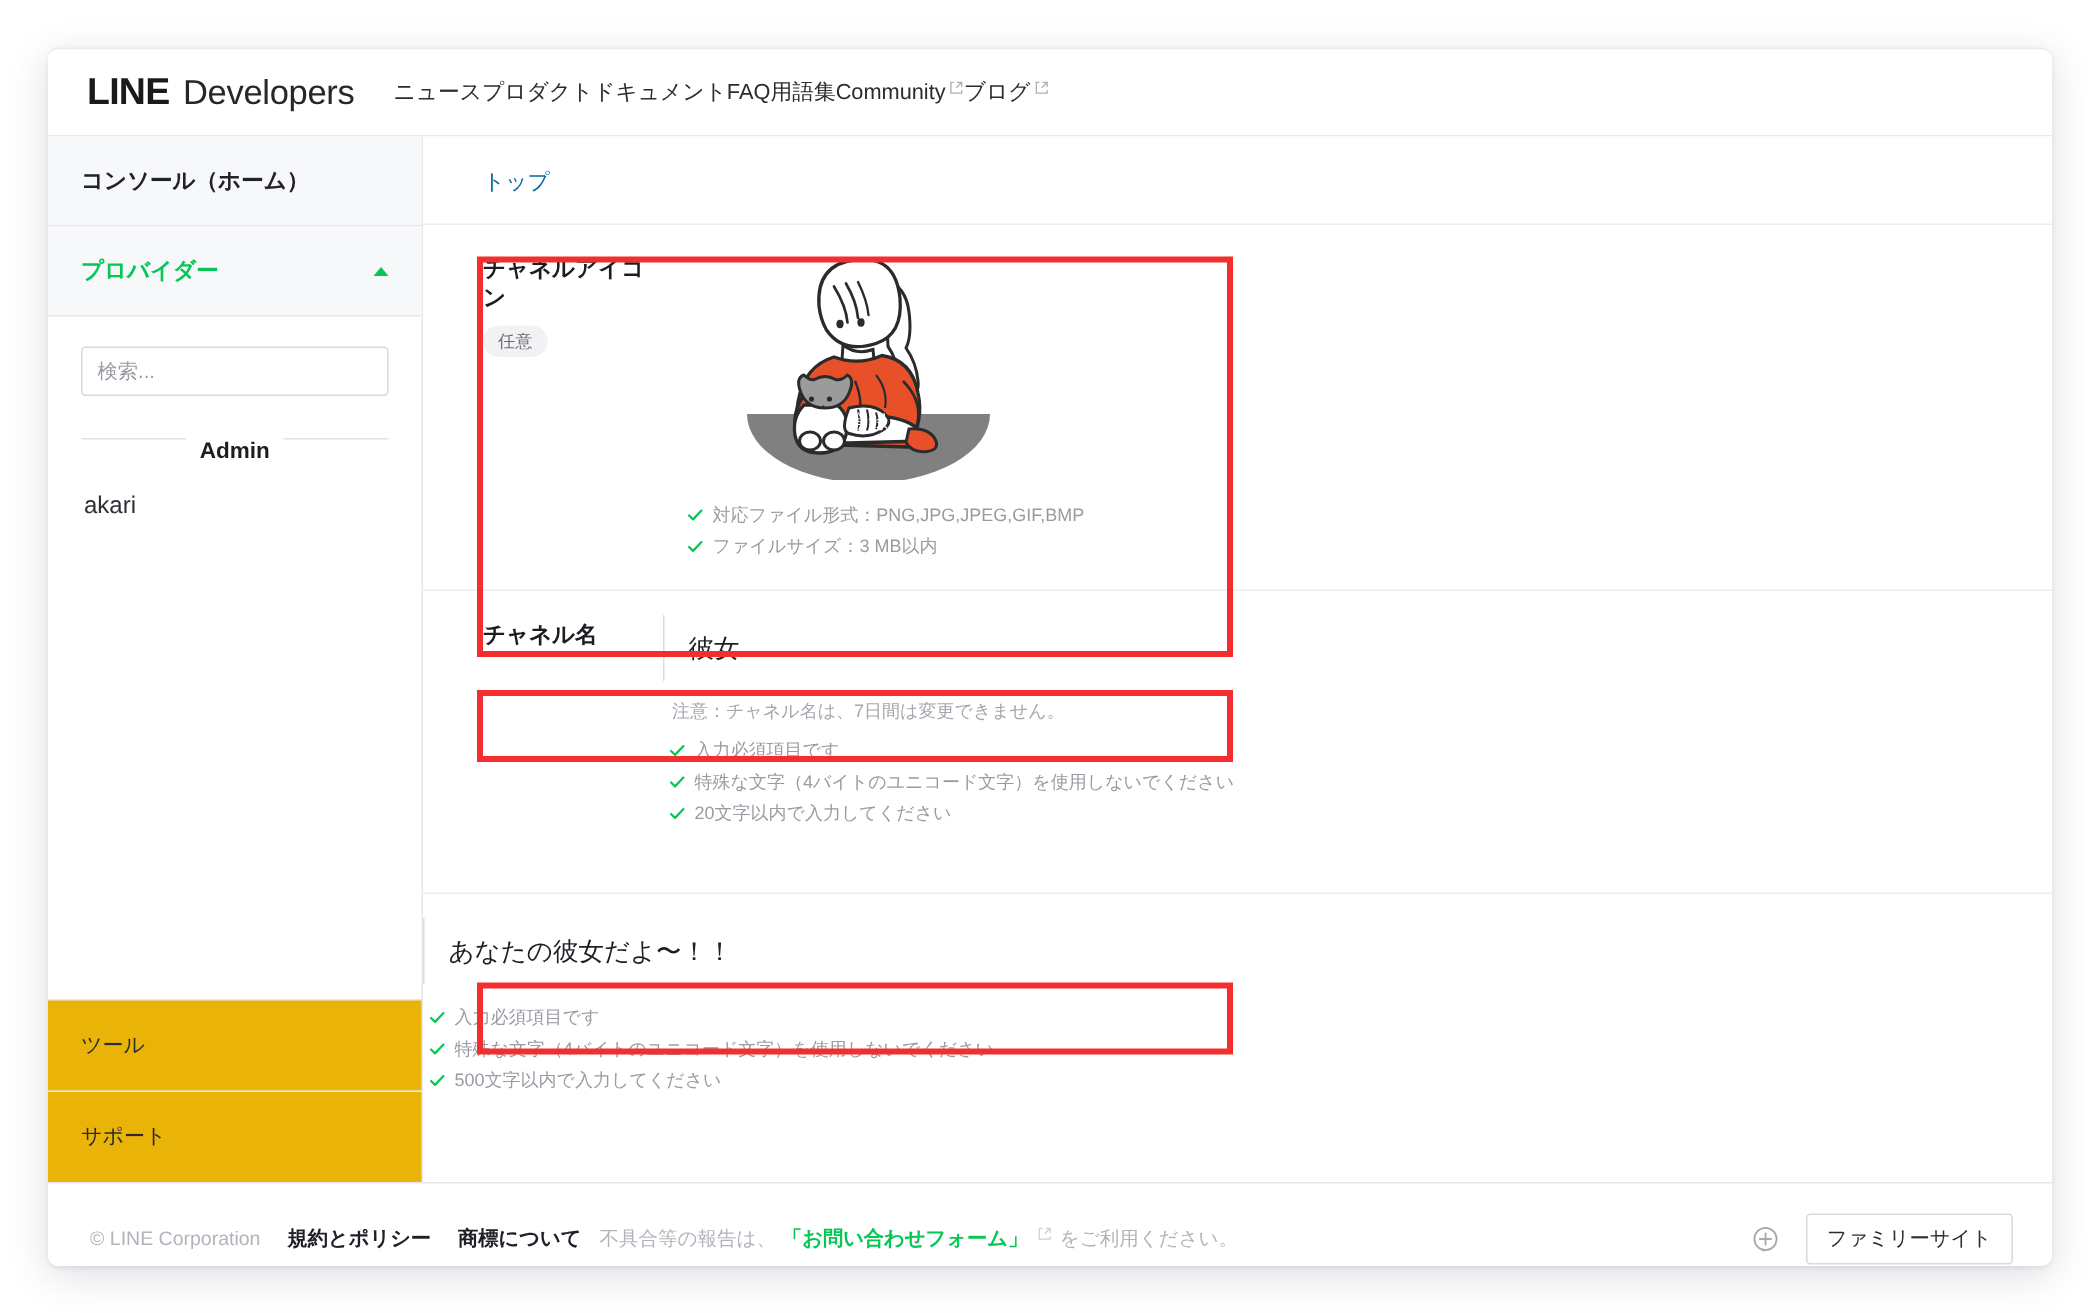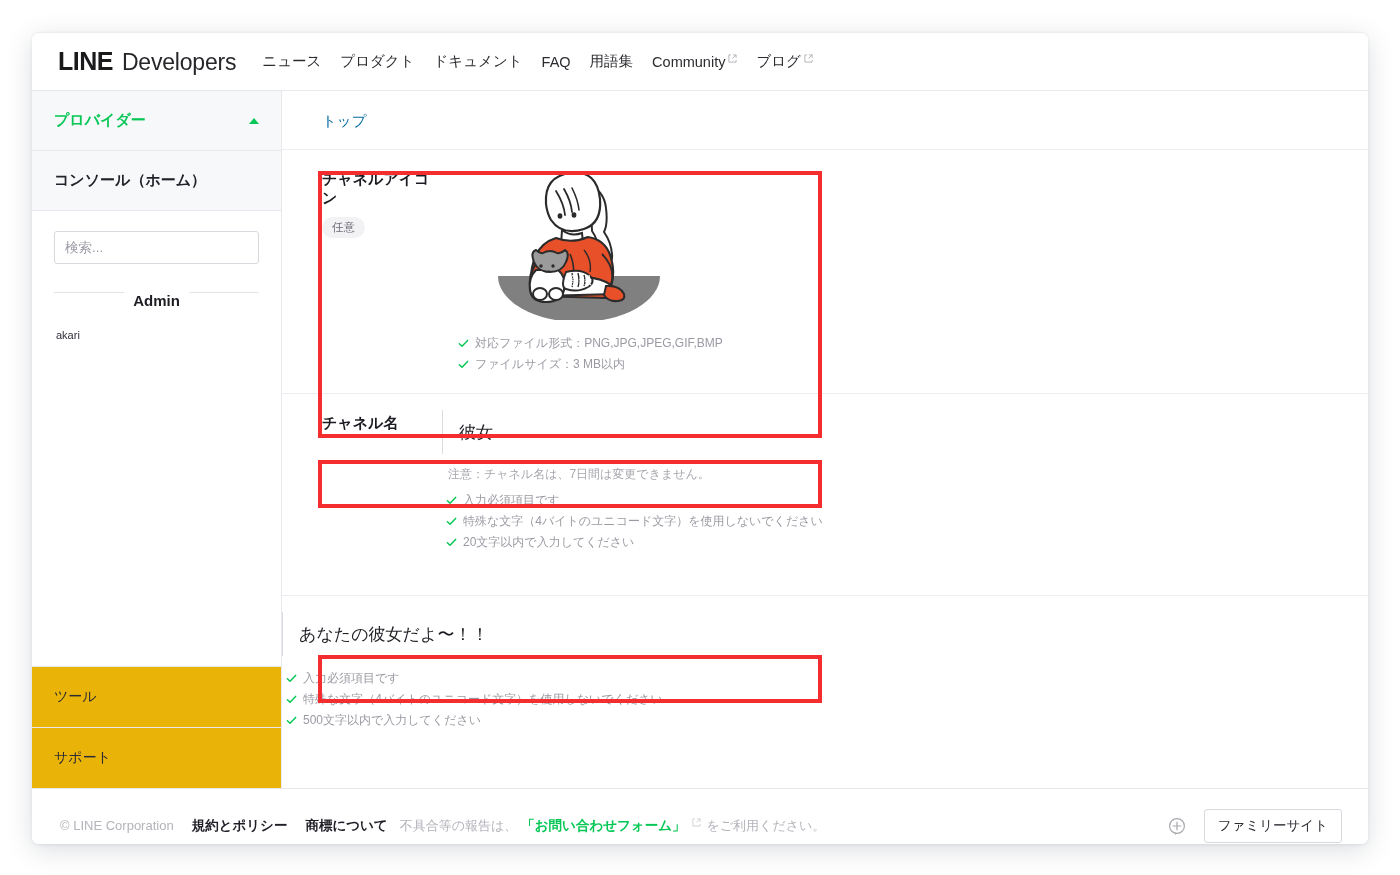--- a/index.html
+++ b/index.html
@@ -31,21 +31,21 @@
     background: #ffffff;
     border-bottom: 1px solid #e9e9ed;
     display: flex; align-items: center;
     padding: 0 0 0 26px;
   }
   .brand { display: flex; align-items: baseline; gap: 9px; margin-right: 26px; }
   .brand-line {
     font-size: 25px; font-weight: bold; letter-spacing: -0.5px; color: #1a1a1c;
   }
   .brand-dev { font-size: 23px; color: #26262b; letter-spacing: -0.2px; }
-  .gnav-links { display: flex; align-items: center; gap: 19px; }
+  .gnav-links { display: flex; align-items: center; }
   .gnav-link {
     font-size: 14.5px; color: #2b2b30; white-space: nowrap;
     display: inline-flex; align-items: center; gap: 3px; cursor: pointer;
   }
   .ext-ico { display: inline-block; width: 9px; height: 9px; position: relative; top: -3px; opacity: .55;}
   .ext-ico svg { display: block; }
 
   
   .shell { display: flex; height: 697px; }
 
@@ -81,21 +81,21 @@
     background: #fff; outline: none;
     font-family: "Liberation Sans", "DejaVu Sans", sans-serif;
   }
   .search-input::placeholder { color: #9a9aa4; }
   .grp-divider {
     display: flex; align-items: flex-start; gap: 9px;
     margin: 28px 0 20px 0;
   }
   .grp-divider .ln { flex: 1 1 auto; height: 1px; background: #e2e2e8; }
   .grp-divider .lbl { font-size: 15px; font-weight: bold; color: #1d1d23; }
-  .side-user { font-size: 11px; color: #2f2f37; padding-left: 2px; cursor: pointer; }
+  .side-user { font-size: 16px; color: #2f2f37; padding-left: 2px; cursor: pointer; }
   .side-foot-item {
     padding: 21px 22px;
     font-size: 14px; color: #2b2b33;
     border-top: 1px solid #e7e7ec;
     background: #eab308;
     cursor: pointer;
   }
 
   
   .main { flex: 1 1 auto; background: #fff; position: relative; overflow: hidden; }
@@ -226,26 +226,26 @@
               <path d="M9 1 5 5" fill="none" stroke="#6d6d78" stroke-width="1"></path>
             </svg>
         </span>
       </span>
     </div>
   </div>
 
   <div class="shell">
 
     <div class="sidebar">
+      <div class="side-sec">
+        <span>コンソール（ホーム）</span>
+      </div>
       <div class="side-sec provider">
         <span>プロバイダー</span>
         <span class="caret-up"></span>
-      </div>
-      <div class="side-sec">
-        <span>コンソール（ホーム）</span>
       </div>
       <div class="side-body">
         <input class="search-input" placeholder="検索..." style="">
         <div class="grp-divider">
           <span class="ln"></span>
           <span class="lbl">Admin</span>
           <span class="ln"></span>
         </div>
         <div class="side-user">akari</div>
       </div>

